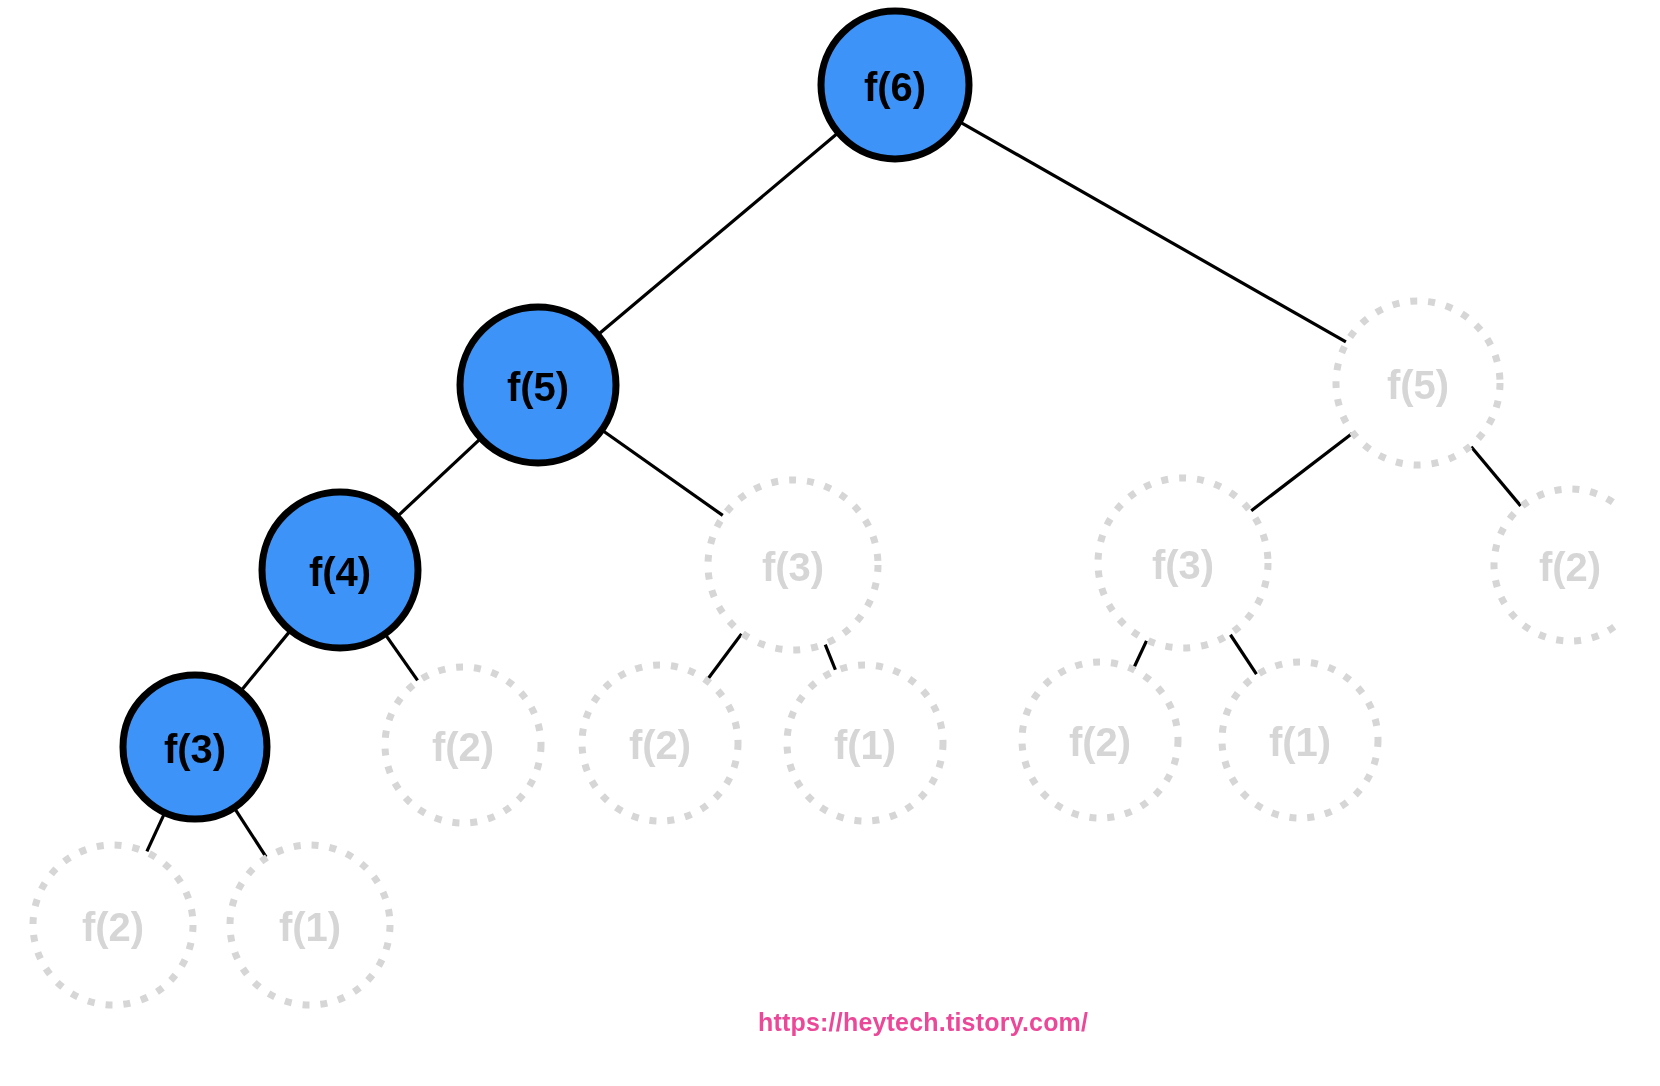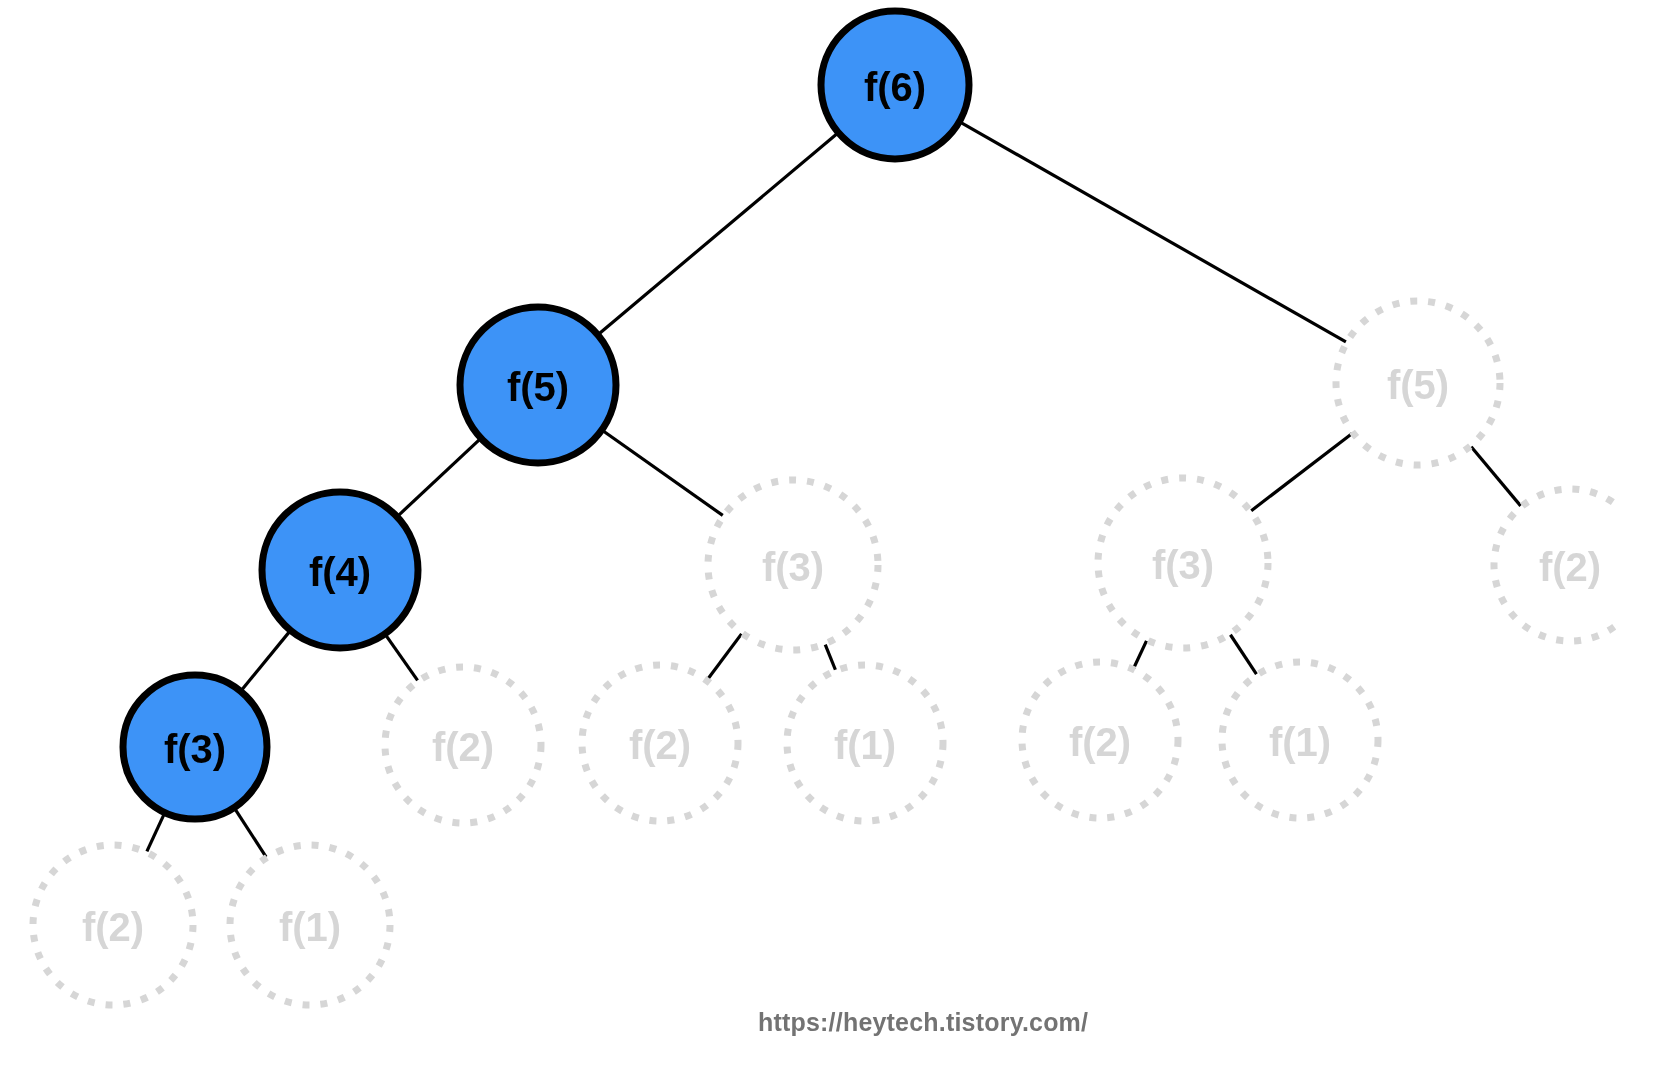--- a/index.html
+++ b/index.html
@@ -57,21 +57,21 @@
     font-weight: bold;
     font-size: 40px;
     text-anchor: middle;
     dominant-baseline: central;
   }
   .watermark-text {
     position: absolute;
     font-family: "Liberation Sans", sans-serif;
     font-weight: bold;
     font-size: 25px;
-    color: #737373;
+    color: #ec4899;
     white-space: nowrap;
     letter-spacing: 0.2px;
   }
 </style>
 </head>
 <body>
 
 <div id="canvas">
 
   <svg id="tree-svg" viewBox="0 0 1660 1086">

